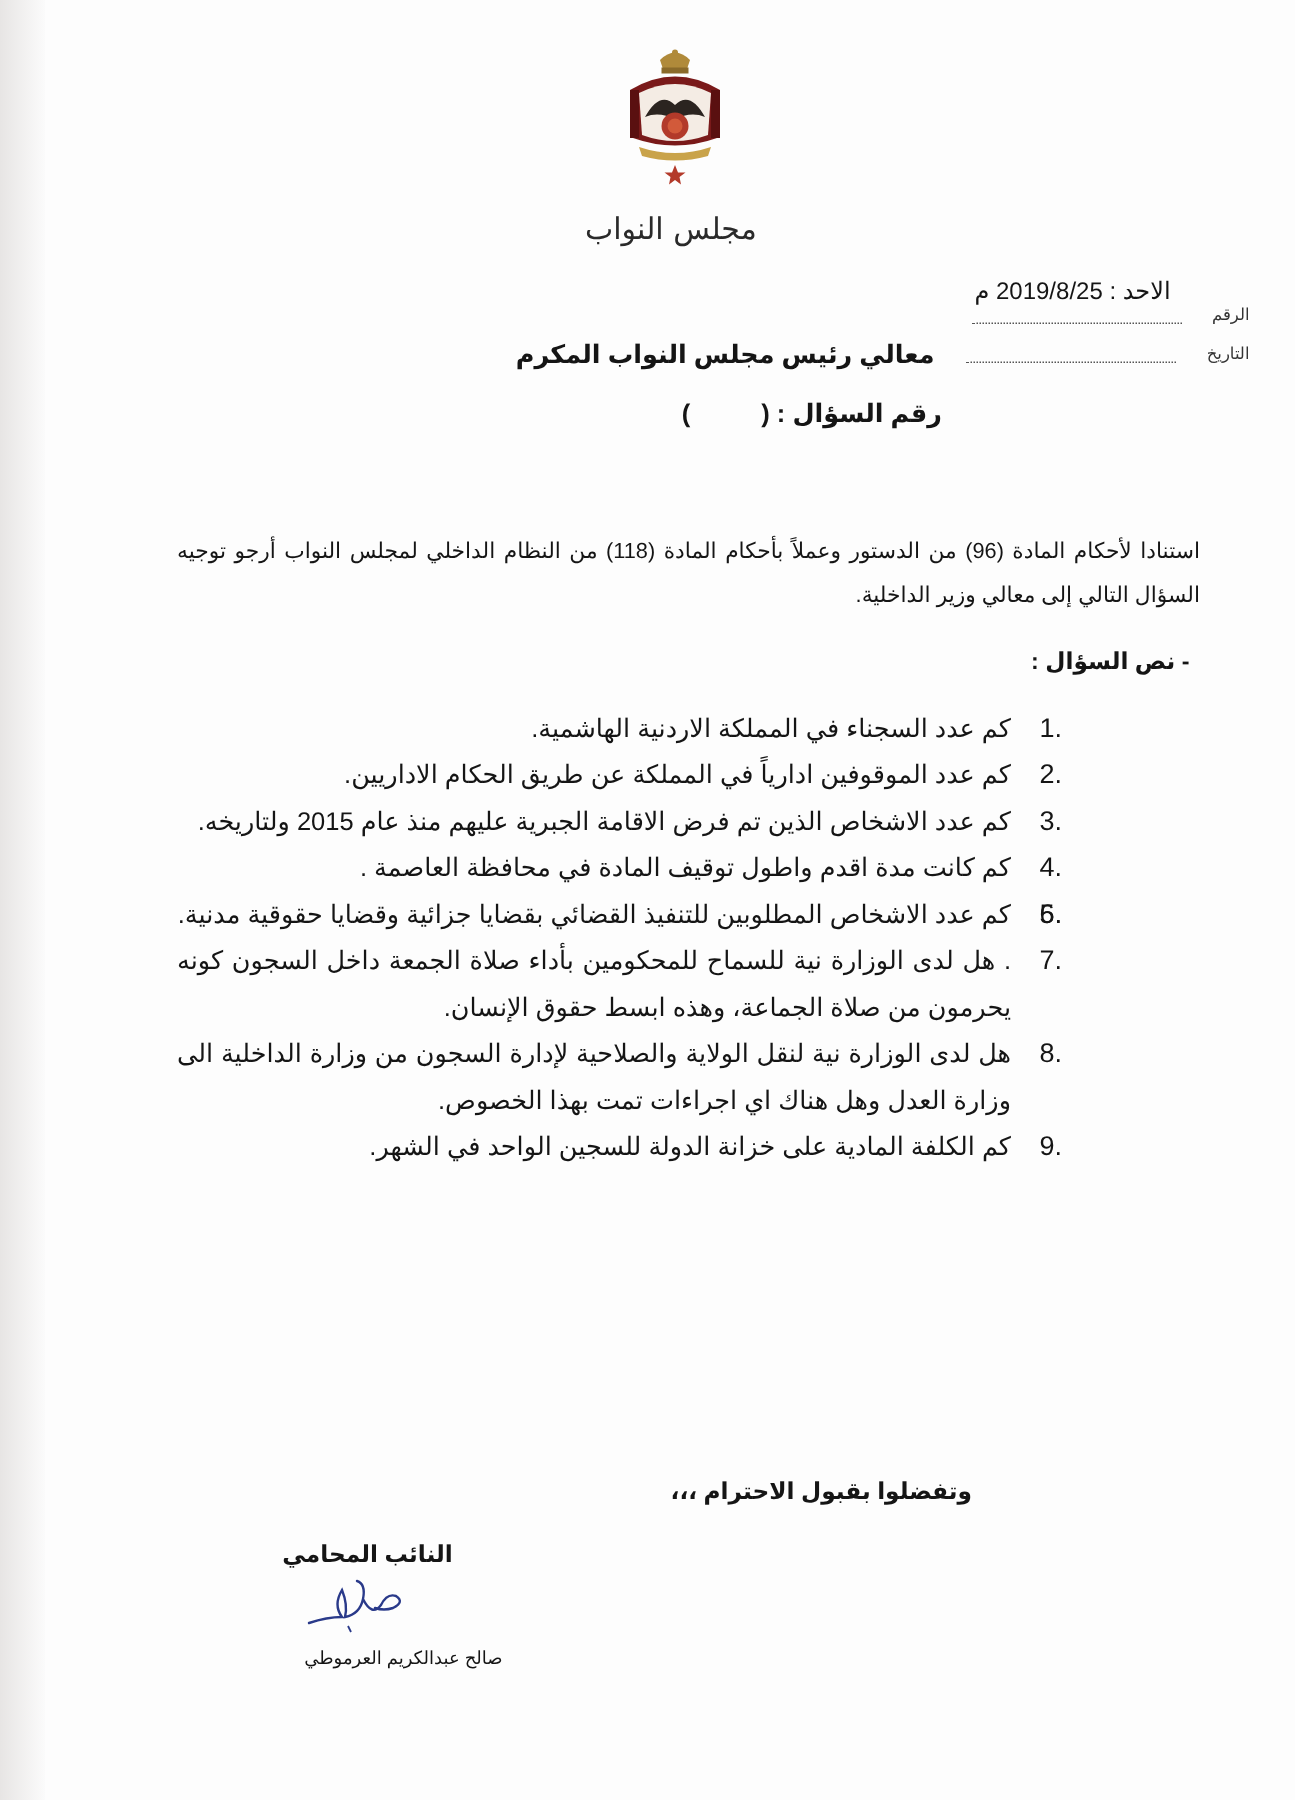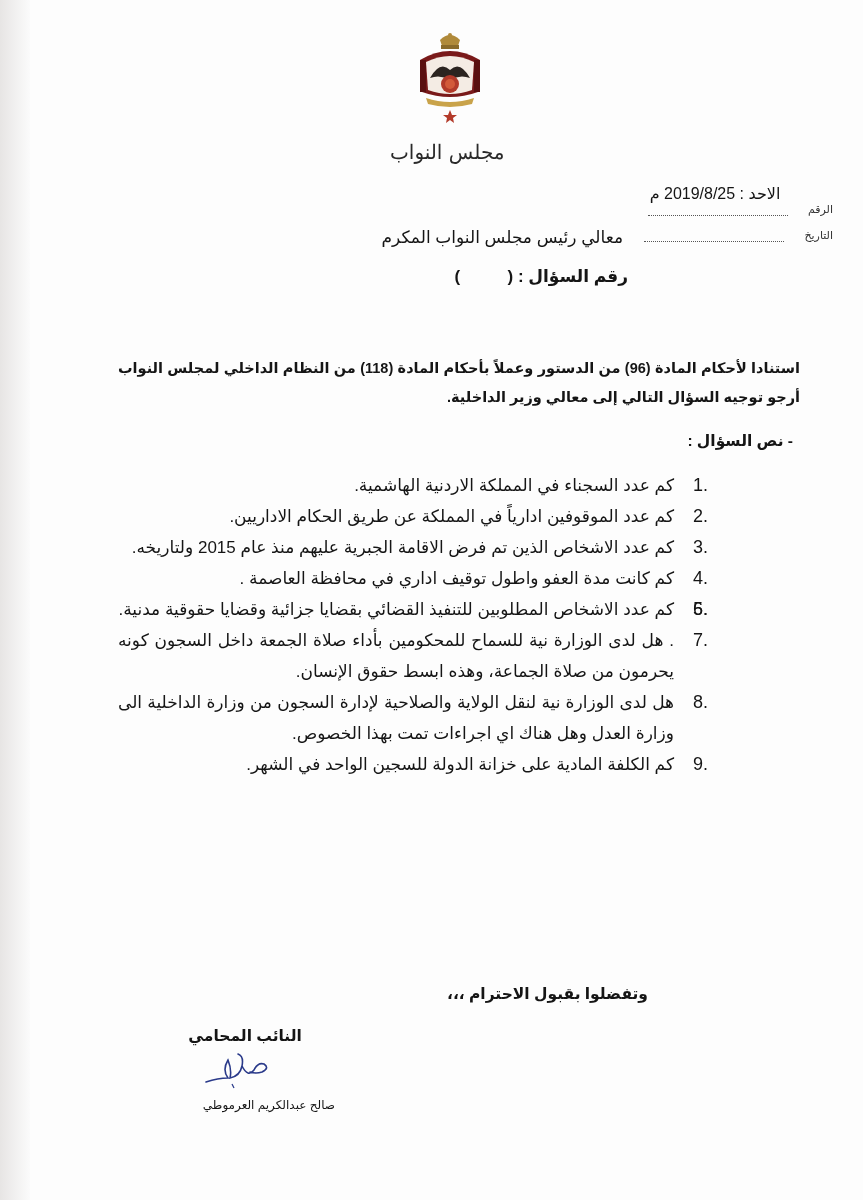--- a/index.html
+++ b/index.html
@@ -24,26 +24,26 @@
     direction:rtl;
   }
 
   
   #date-line { left:620px; top:184px; width:190px; font-size:16px; direction:rtl; text-align:center; }
   .meta-row { right:30px; font-size:11px; color:#333; direction:rtl; display:flex; align-items:flex-end; gap:20px; }
   .meta-row .dots { display:inline-block; width:140px; border-bottom:1px dotted #555; height:8px; }
   #ref-row { top:203px; }
   #datefield-row { top:229px; }
 
-  #addressee { right:240px; top:227px; font-size:17px; font-weight:normal; direction:rtl; }
+  #addressee { right:240px; top:227px; font-size:17px; font-weight:bold; direction:rtl; }
   #qnum { right:235px; top:266px; font-size:17px; font-weight:bold; direction:rtl; }
   #qnum .paren { display:inline-block; width:90px; text-align:justify; }
 
   #intro {
-    left:118px; width:682px; top:354px; font-size:14.5px; font-weight:bold;
+    left:118px; width:682px; top:354px; font-size:14.5px; font-weight:normal;
     line-height:29px; direction:rtl; text-align:justify; text-align-last:right;
   }
   #q-heading { right:70px; top:432px; font-size:15.5px; font-weight:bold; direction:rtl; }
 
   #questions { left:118px; width:590px; top:470px; direction:rtl; margin:0; padding:0; list-style:none; }
   #questions li {
     position:relative; padding-right:34px; font-size:17px; line-height:31px; text-align:justify; text-align-last:right;
   }
   #questions li .num {
     position:absolute; right:0; top:0; width:30px; text-align:right; direction:ltr; font-size:18px;
@@ -100,21 +100,21 @@
 </div>
 
 <div id="intro" class="abs">استنادا لأحكام المادة (96) من الدستور وعملاً بأحكام المادة (118) من النظام الداخلي لمجلس النواب أرجو توجيه السؤال التالي إلى معالي وزير الداخلية.</div>
 
 <div id="q-heading" class="abs">- نص السؤال :</div>
 
 <ol id="questions" class="abs">
   <li><span class="num">1.</span><span>كم عدد السجناء في المملكة الاردنية الهاشمية.</span></li>
   <li><span class="num">2.</span><span>كم عدد الموقوفين ادارياً في المملكة عن طريق الحكام الاداريين.</span></li>
   <li><span class="num">3.</span><span>كم عدد الاشخاص الذين تم فرض الاقامة الجبرية عليهم منذ عام 2015 ولتاريخه.</span></li>
-  <li><span class="num">4.</span><span>كم كانت مدة العفو واطول توقيف اداري في محافظة العاصمة .</span></li>
+  <li><span class="num">4.</span><span>كم كانت مدة اقدم واطول توقيف المادة في محافظة العاصمة .</span></li>
   <li><span class="num">5.</span></li>
   <li><span class="num">6.</span><span>كم عدد الاشخاص المطلوبين للتنفيذ القضائي بقضايا جزائية وقضايا حقوقية مدنية.</span></li>
   <li><span class="num">7.</span><span>. هل لدى الوزارة نية للسماح للمحكومين بأداء صلاة الجمعة داخل السجون كونه يحرمون من صلاة الجماعة، وهذه ابسط حقوق الإنسان.</span></li>
   <li><span class="num">8.</span><span>هل لدى الوزارة نية لنقل الولاية والصلاحية لإدارة السجون من وزارة الداخلية الى وزارة العدل وهل هناك اي اجراءات تمت بهذا الخصوص.</span></li>
   <li><span class="num">9.</span><span>كم الكلفة المادية على خزانة الدولة للسجين الواحد في الشهر.</span></li>
 </ol>
 
 <div id="closing" class="abs">وتفضلوا بقبول الاحترام ،،،</div>
 
 <div id="title-signer" class="abs">النائب المحامي</div>

